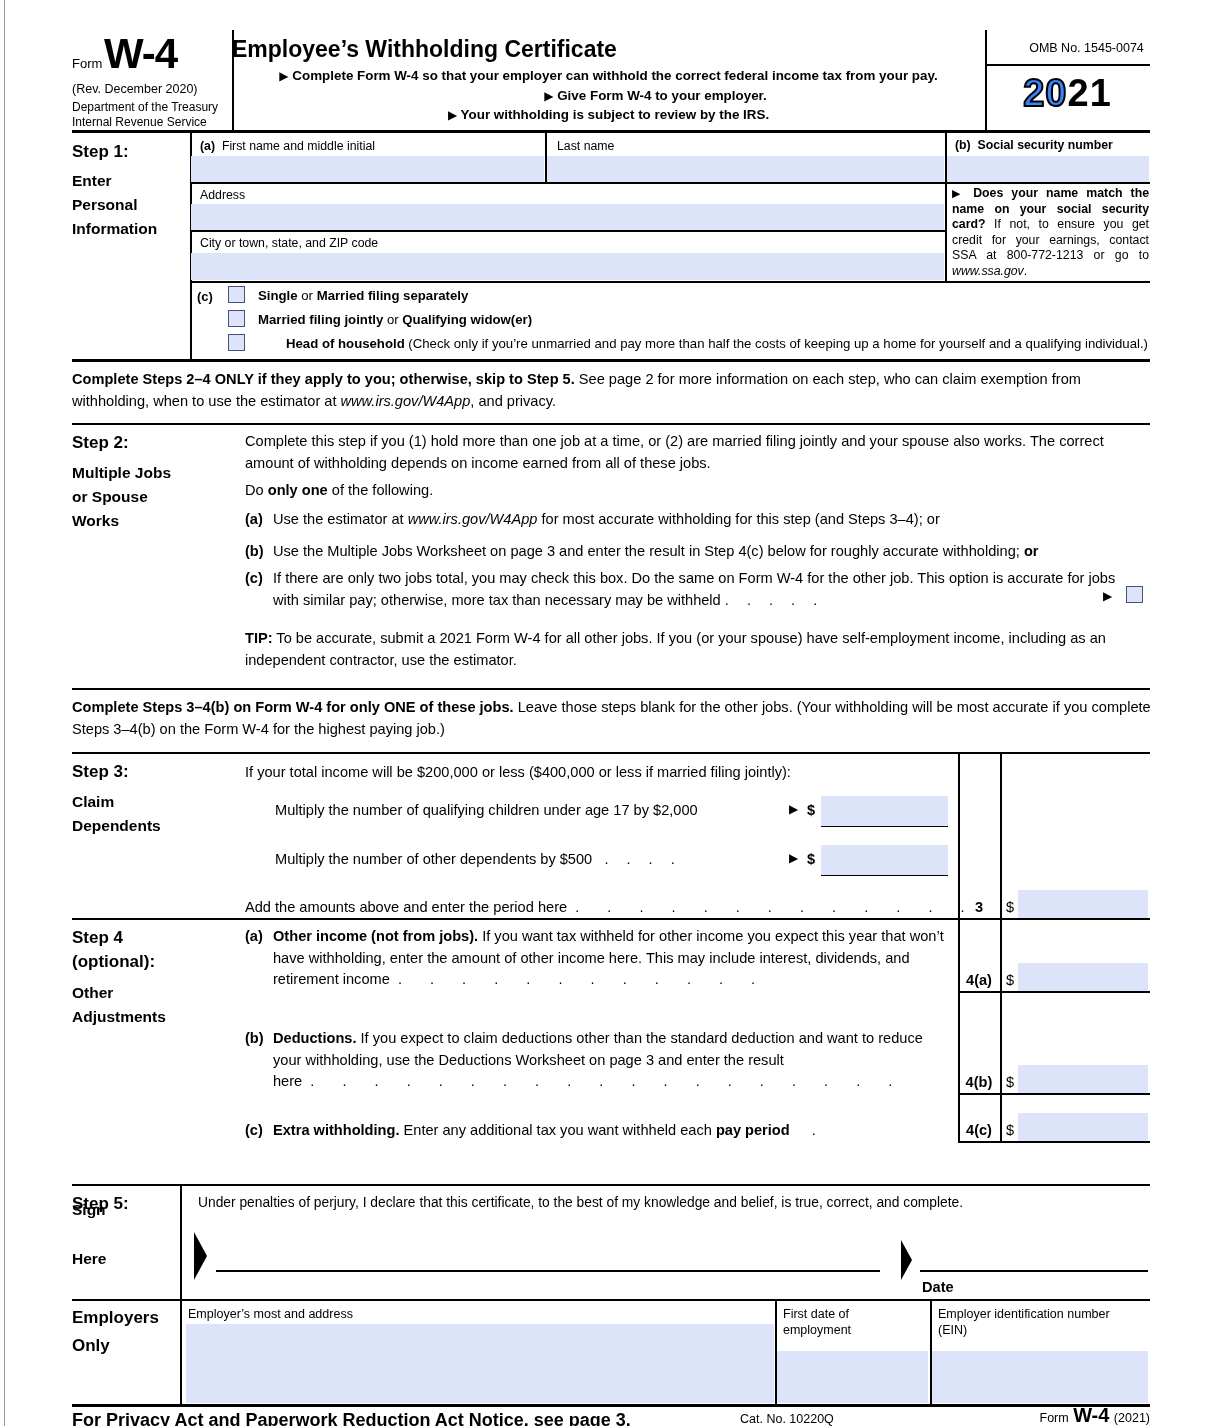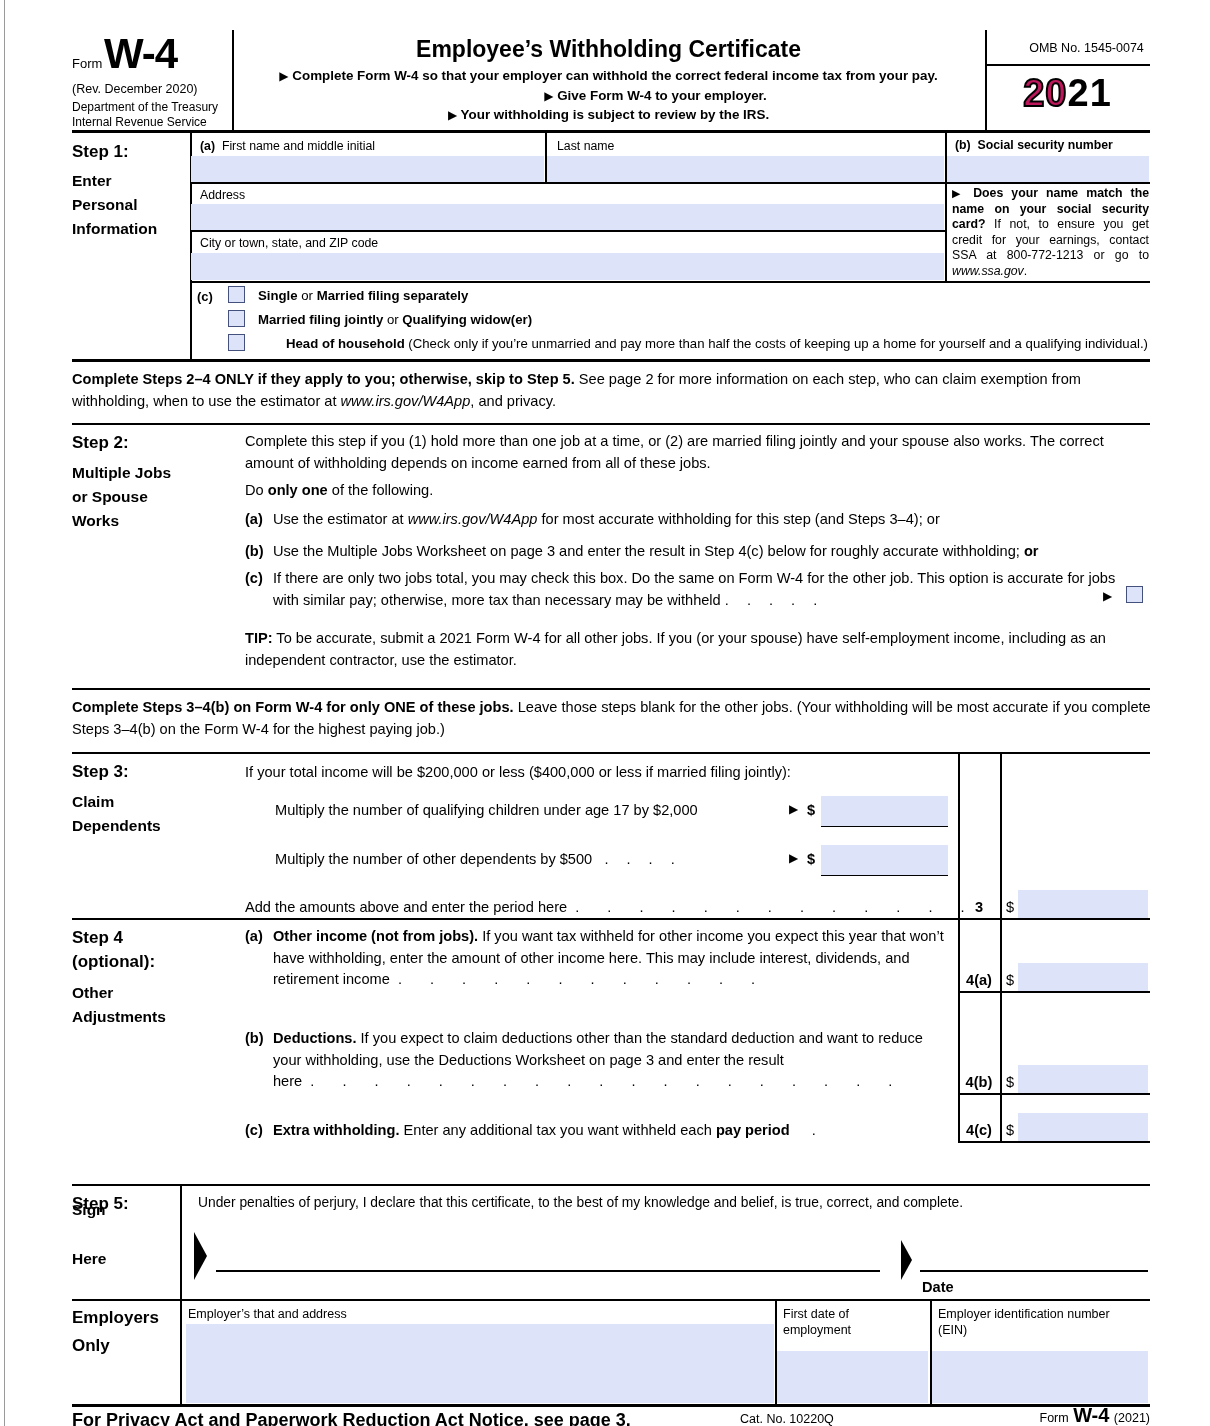--- a/index.html
+++ b/index.html
@@ -13,24 +13,24 @@
   .b{font-weight:bold;}
   .i{font-style:italic;}
   .lab{font-size:12.3px;}
   .lab2{font-size:12.5px;line-height:16px;}
   .txt{font-size:14.6px;line-height:21.5px;}
   .stephead{font-size:17px;font-weight:bold;}
   .stepsub{font-size:15.5px;font-weight:bold;}
   .dots{word-spacing:22px;letter-spacing:1px;white-space:nowrap;}
   .dots-sm{word-spacing:12px;letter-spacing:1px;white-space:nowrap;}
   .arrow{font-size:12px;}
-  .bigtitle{font-size:23px;font-weight:bold;text-align:center;}
+  .bigtitle{font-size:23px;font-weight:bold;}
   .bullet{font-size:13.4px;font-weight:bold;text-align:center;}
   .yr{font-size:38px;font-weight:900;letter-spacing:1px;}
-  .yr-outline{color:#be185d;-webkit-text-stroke:2px #000;text-shadow:0 0 0 #000;}
+  .yr-outline{color:#3b82f6;-webkit-text-stroke:2px #000;text-shadow:0 0 0 #000;}
   .tri-sig{width:0;height:0;border-top:24px solid transparent;border-bottom:24px solid transparent;border-left:13px solid #000;}
   .tri-date{width:0;height:0;border-top:20px solid transparent;border-bottom:20px solid transparent;border-left:11px solid #000;}
   .note{font-size:12.3px;line-height:15.5px;text-align:justify;}
   .status{font-size:13.2px;}
 </style>
 </head>
 <body>
 
 <div class="page">
   <div class="abs" style="left:3.5px;top:0;width:1.5px;height:1426px;background:#9a9a9a;"></div>
@@ -189,21 +189,21 @@
 
   <div class="abs tri-date" style="left:901px;top:1240px;"></div>
   <div class="hl" style="left:920px;top:1270px;width:228px;"></div>
   <span class="abs txt b" style="left:922px;top:1277px;">Date</span>
   <div class="hl" style="left:72px;top:1299px;width:1078px;"></div>
 
   <span class="abs stephead" style="left:72px;top:1308px;">Employers</span>
   <span class="abs stephead" style="left:72px;top:1336px;">Only</span>
   <div class="vl" style="left:180px;top:1299px;height:106px;"></div>
 
-  <div class="abs lab2" style="left:188px;top:1306px;">Employer’s that and address</div>
+  <div class="abs lab2" style="left:188px;top:1306px;">Employer’s most and address</div>
   <div class="field" style="left:186px;top:1324px;width:588px;height:79px;"></div>
   <div class="vl" style="left:775px;top:1299px;height:106px;"></div>
 
   <div class="abs lab2" style="left:783px;top:1306px;width:120px;">First date of employment</div>
   <div class="field" style="left:777px;top:1351px;width:151px;height:52px;"></div>
   <div class="vl" style="left:930px;top:1299px;height:106px;"></div>
 
   <div class="abs lab2" style="left:938px;top:1306px;width:185px;">Employer identification number (EIN)</div>
   <div class="field" style="left:932px;top:1351px;width:216px;height:52px;"></div>
   <div class="abs" style="left:72px;top:1404px;width:1078px;height:2.5px;background:#000;"></div>

